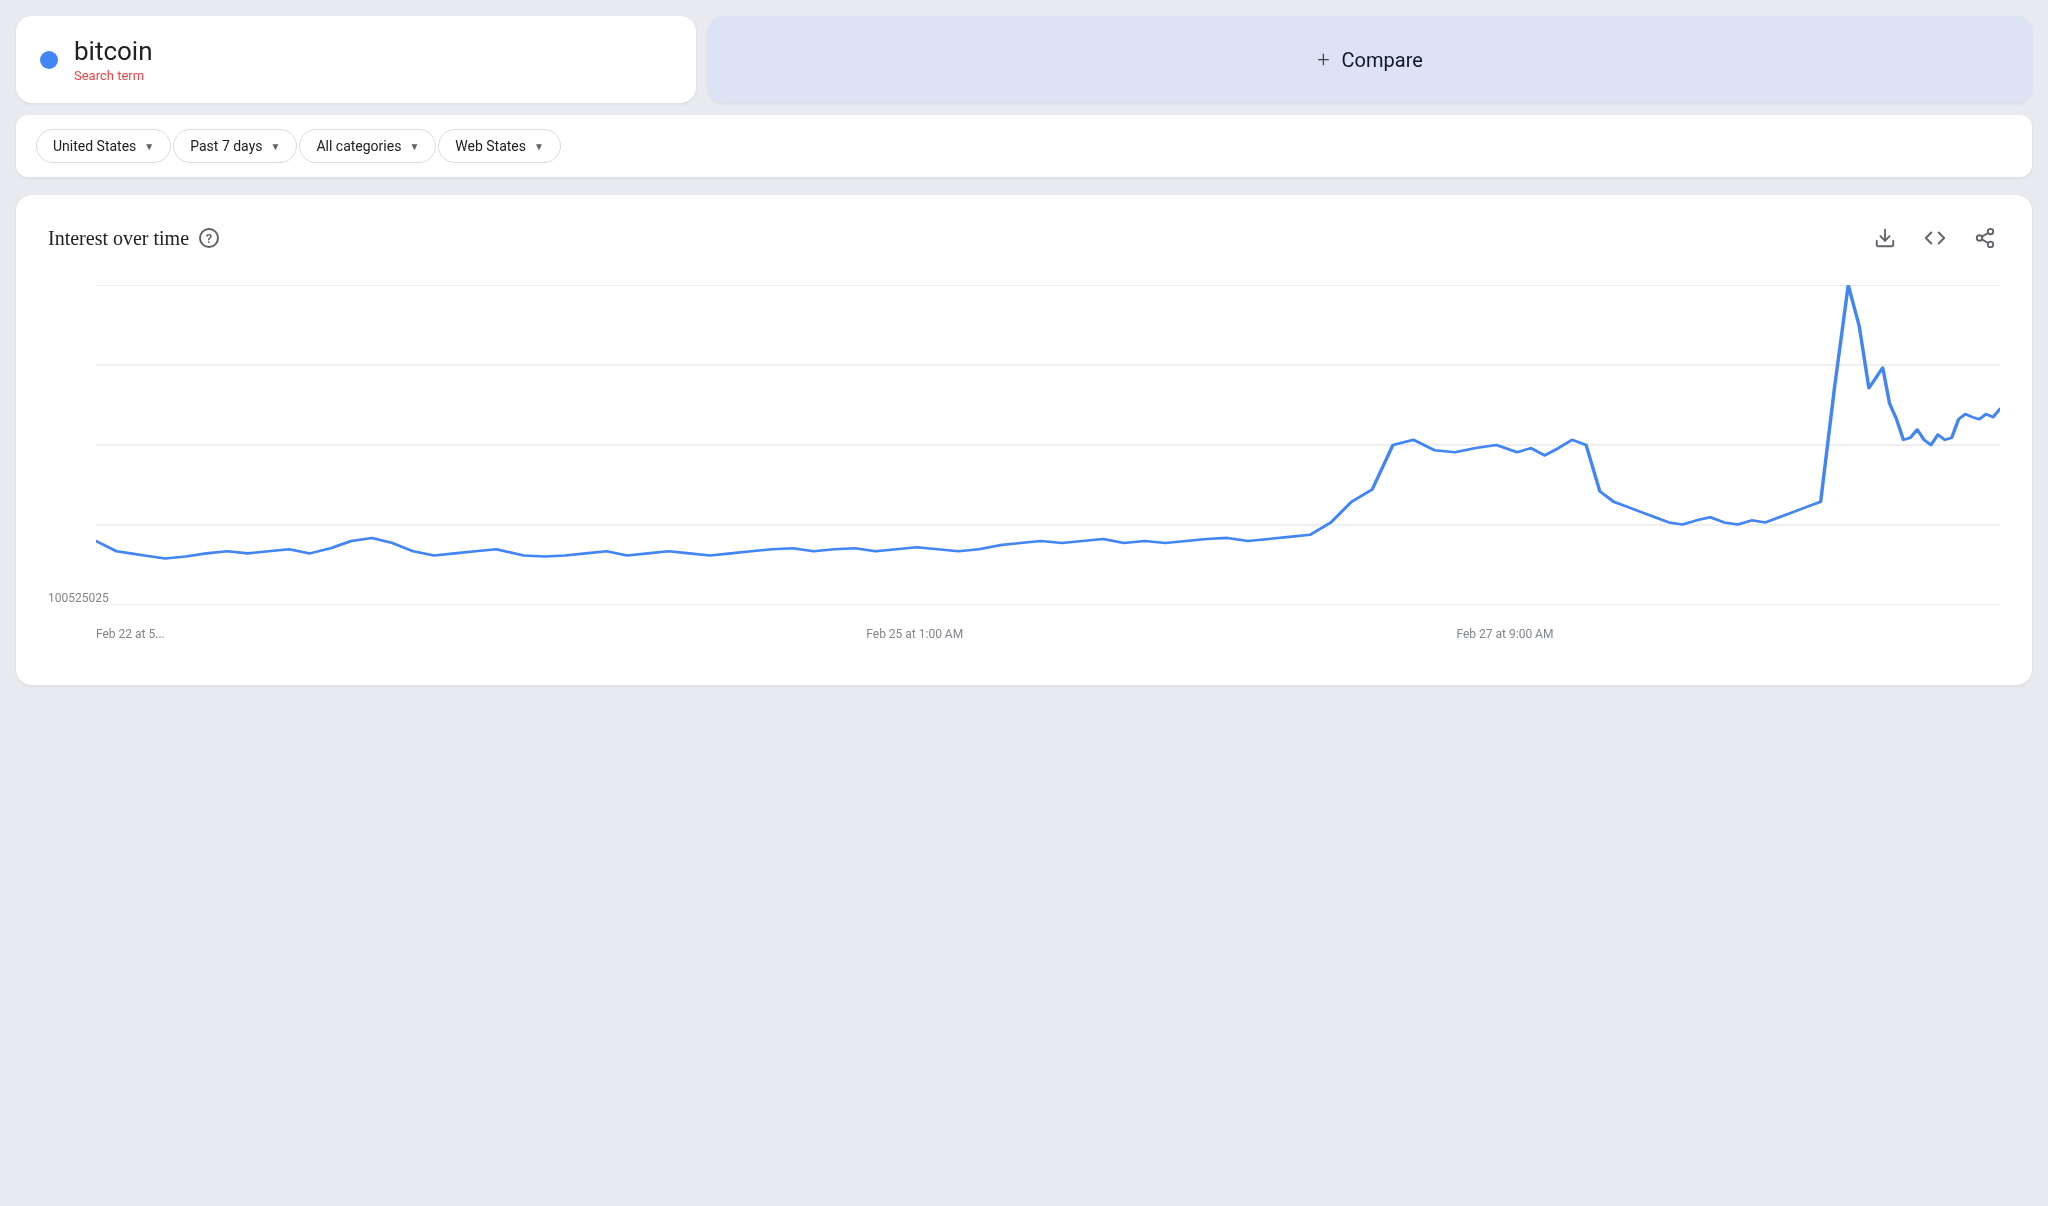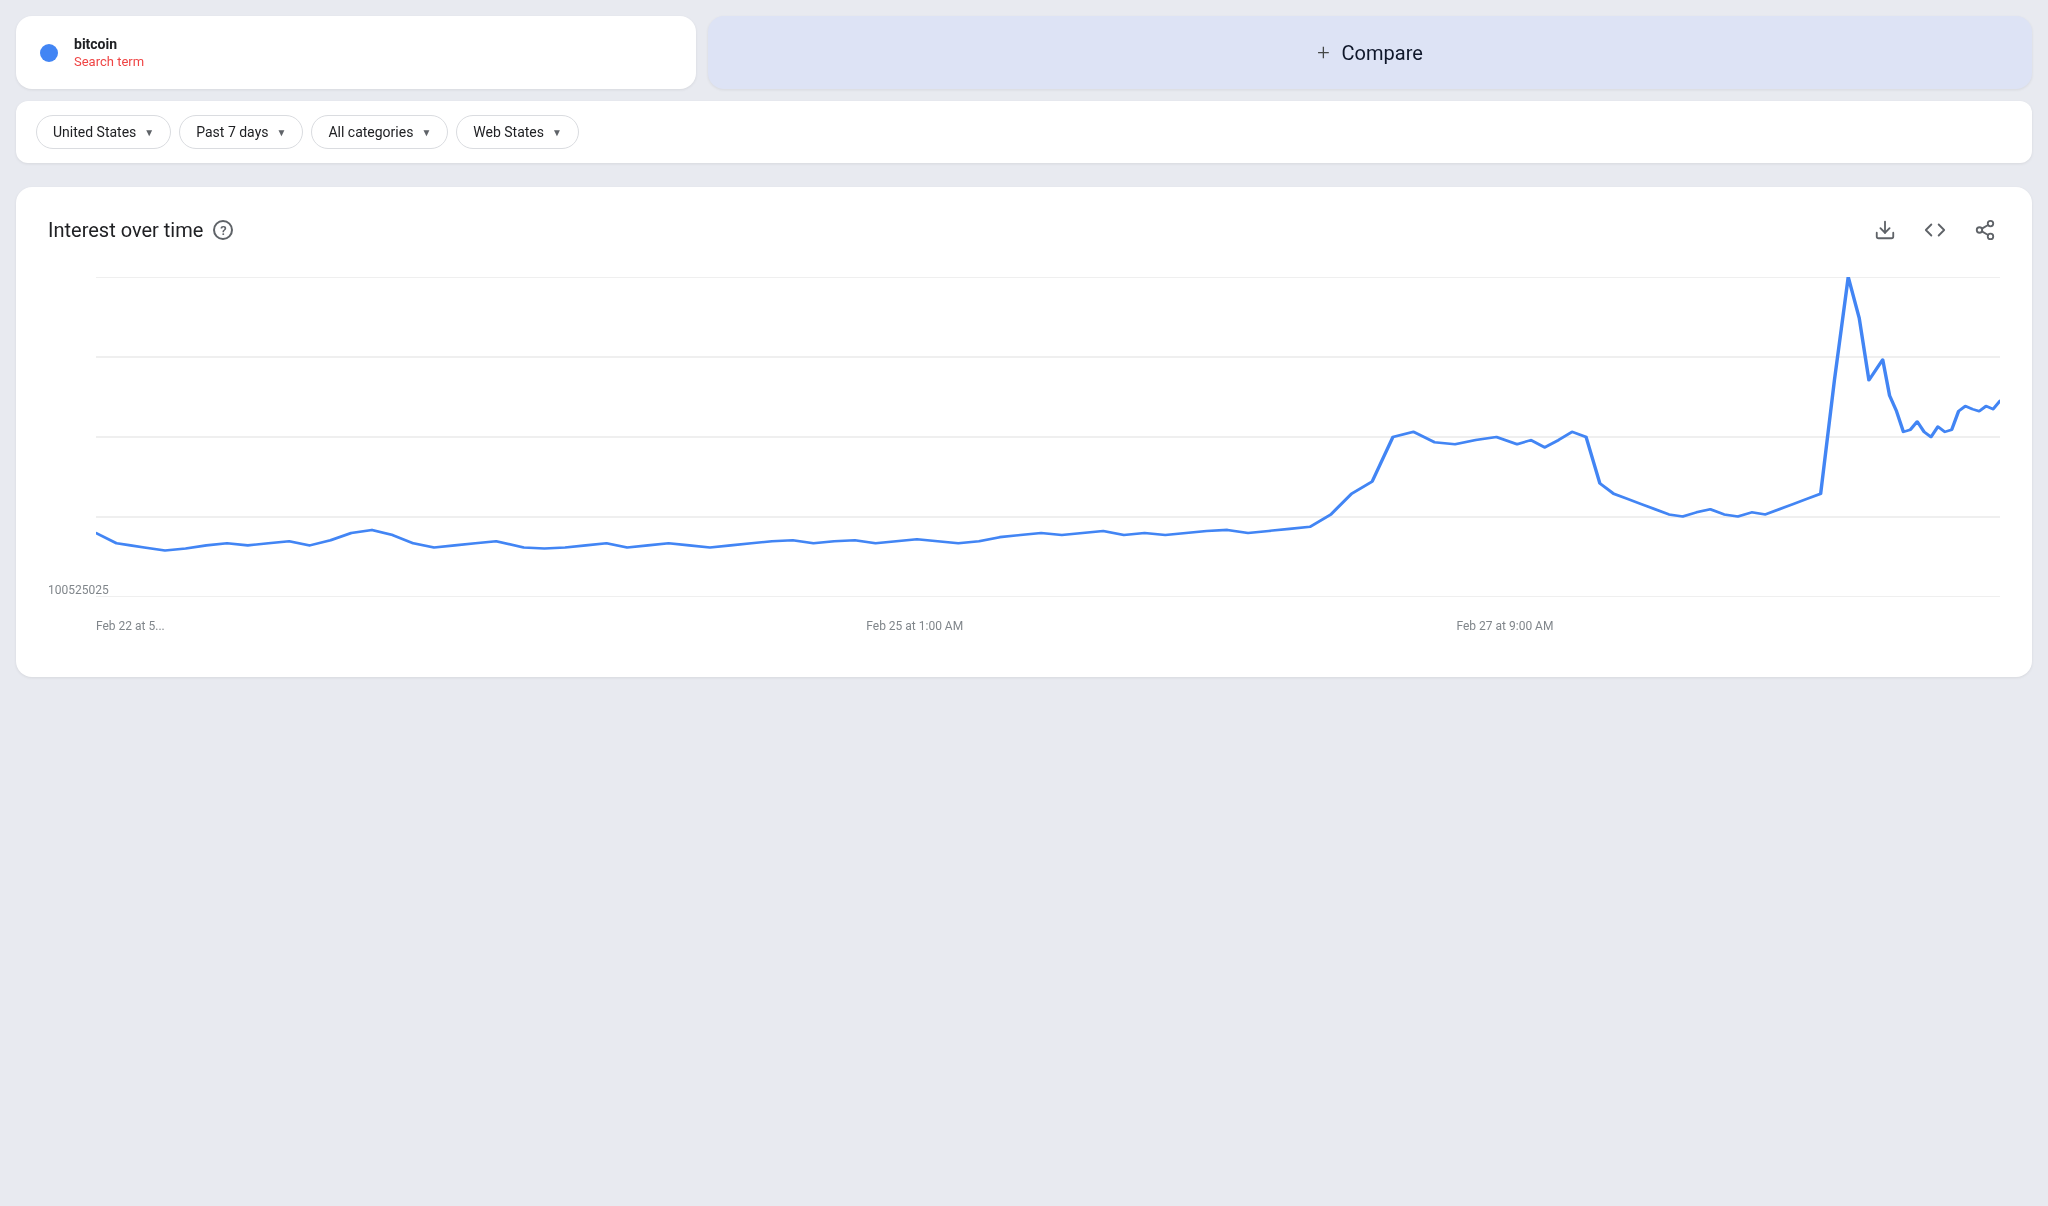--- a/index.html
+++ b/index.html
@@ -34,22 +34,22 @@
       background: #4285f4;
       flex-shrink: 0;
     }
 
     .search-text {
       display: flex;
       flex-direction: column;
     }
 
     .search-term-title {
-      font-size: 14px;
-      font-weight: 700;
+      font-size: 26px;
+      font-weight: 400;
       color: #202124;
     }
 
     .search-term-subtitle {
       font-size: 13px;
       color: #ef4444;
       margin-top: 2px;
     }
 
     .compare-card {
@@ -74,22 +74,22 @@
       font-size: 20px;
       color: #0f172a;
       font-weight: 400;
     }
 
     .filters-section {
       background: #fff;
       border-radius: 12px;
       padding: 14px 20px;
       display: flex;
-      gap: 8px;
-      margin-bottom: 24px;
+      gap: 2px;
+      margin-bottom: 18px;
       box-shadow: 0 1px 3px rgba(0,0,0,0.08);
     }
 
     .filter-btn {
       display: flex;
       align-items: center;
       gap: 8px;
       border: 1px solid #dadce0;
       border-radius: 24px;
       padding: 8px 16px;
@@ -122,20 +122,21 @@
     .chart-title-group {
       display: flex;
       align-items: center;
       gap: 10px;
     }
 
     .chart-title {
       font-size: 20px;
       color: #202124;
       font-weight: 400;
+      font-family: Liberation Serif, serif;
     }
 
     .help-icon {
       width: 20px;
       height: 20px;
       border: 2px solid #5f6368;
       border-radius: 50%;
       display: flex;
       align-items: center;
       justify-content: center;

